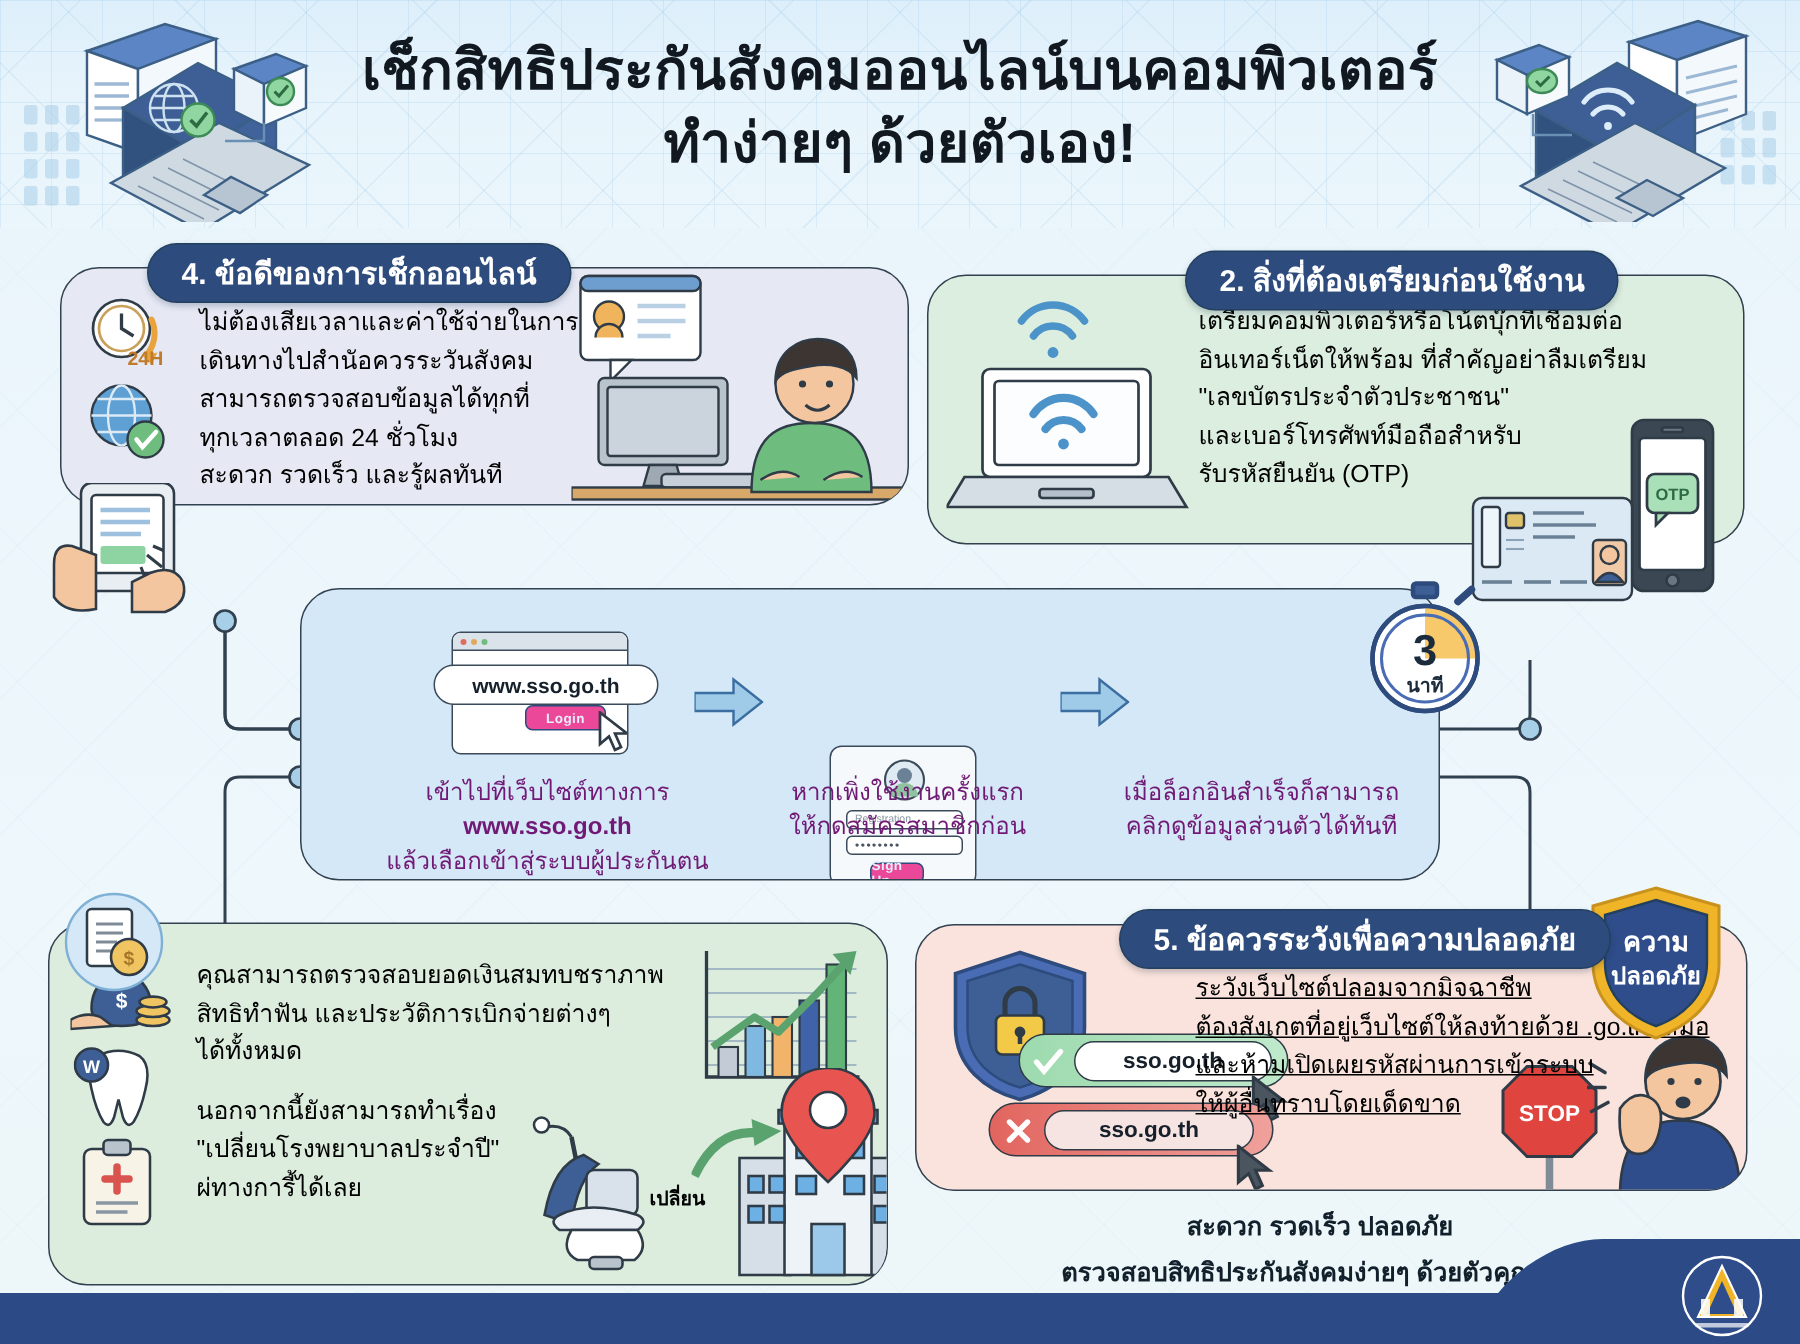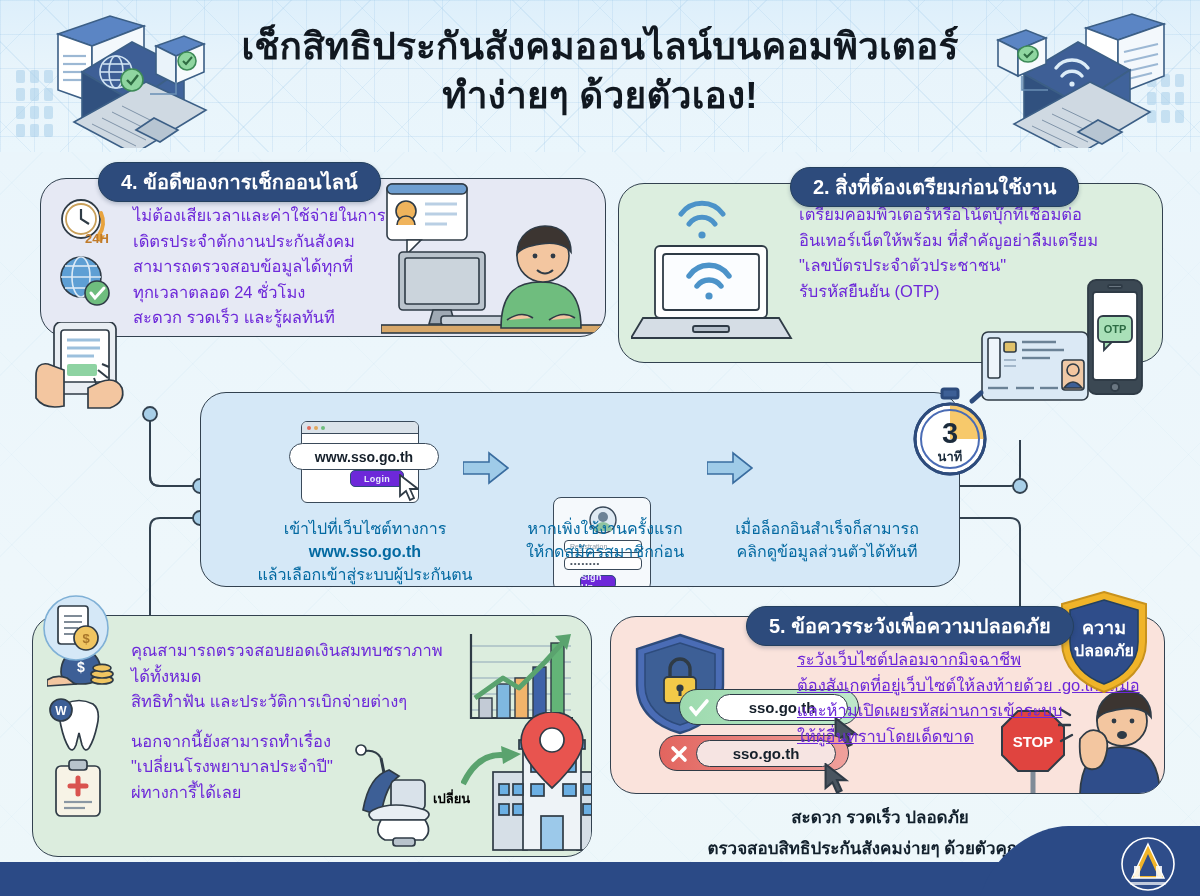--- a/index.html
+++ b/index.html
@@ -68,21 +68,21 @@
 
   .pill{
     position:absolute; height:40px; border-radius:22px;
     background:#2d4b7c; color:#fff; display:flex; align-items:center; justify-content:center;
     padding:0 22px; font-size:20px; font-weight:bold; white-space:nowrap;
     box-shadow:0 2px 4px rgba(20,40,70,.25);
     border:1.5px solid #24405f;
     z-index:6;
   }
 
-  .body-text{ position:absolute; font-size:16.5px; line-height:25.5px; color:#6d28d9; }
+  .body-text{ position:absolute; font-size:16.5px; line-height:25.5px; color:#000000; }
   .body-text p{ margin:0; }
   .body-text .gap{ height:14px; }
 
   
   #card1{ left:40px; top:26px; width:566px; height:159px; background:#e6e9f4; }
   
   #card2{ left:618px; top:31px; width:545px; height:180px; background:#dceedf; }
   
   #card3{ left:200px; top:240px; width:760px; height:195px; background:#d5e8f7; }
   
@@ -119,26 +119,26 @@
   .mockbar{ height:12px; background:#dbe3ea; border-bottom:1.4px solid #3a4a5a; display:flex; align-items:center; gap:3px; padding-left:5px;}
   .dotr{ width:4px; height:4px; border-radius:50%; background:#e06c5e;}
   .doty{ width:4px; height:4px; border-radius:50%; background:#e0a95e;}
   .dotg{ width:4px; height:4px; border-radius:50%; background:#6fbd7e;}
   .urlpill{
     position:absolute; left:-16px; top:24px; width:150px; height:27px; border-radius:16px;
     background:#fff; border:1.6px solid #3a4a5a; display:flex; align-items:center; justify-content:center;
     font-size:14px; font-weight:bold; color:#16202b;
   }
   .btnblue{
-    position:absolute; border-radius:5px; background:#6d28d9; border:1.5px solid #2d4b7c;
+    position:absolute; border-radius:5px; background:#ec4899; border:1.5px solid #2d4b7c;
     color:#e7eefb; font-size:9px; display:flex; align-items:center; justify-content:center; font-weight:bold;
     letter-spacing:.3px;
   }
   .step-cap{
-    position:absolute; text-align:center; font-size:16px; line-height:23px; color:#0369a1; font-weight:500;
+    position:absolute; text-align:center; font-size:16px; line-height:23px; color:#701a75; font-weight:500;
   }
   .arrow-right{
     position:absolute; width:46px; height:34px;
   }
 
   
   .icol{ position:absolute; }
   svg{ display:block; }
   .nowrap{ white-space:nowrap; }
 </style>
@@ -358,21 +358,21 @@
             <path d="M6 26 L46 26" stroke="#dceaf6"></path>
             <path d="M10 15 L42 15" stroke="#dceaf6"></path>
             <path d="M10 37 L42 37" stroke="#dceaf6"></path>
             <circle cx="42" cy="42" r="12" fill="#6fbd7e"></circle>
             <path d="M36 42 l4 5 l9 -10" stroke="#ffffff" stroke-width="3" stroke-linecap="round"></path>
           </g>
         </svg>
       </div>
       <div class="body-text" style="left:92px; top:24px; width:300px;">
         <p>ไม่ต้องเสียเวลาและค่าใช้จ่ายในการ</p>
-        <p>เดิตรประจำตักงานประกันสังคม</p>
+        <p>เดินทางไปสำนัอควรระวันสังคม</p>
         <p>สามารถตรวจสอบข้อมูลได้ทุกที่</p>
         <p>ทุกเวลาตลอด 24 ชั่วโมง</p>
         <p>สะดวก รวดเร็ว และรู้ผลทันที</p>
       </div>
     </div>
     <div class="pill" style="left:98px; top:10px;">4. ข้อดีของการเช็กออนไลน์</div>
 
     <svg style="position:absolute; left:28px; top:170px;" width="120" height="90" viewBox="0 0 120 90">
       <g stroke="#2f3b46" stroke-width="1.7" fill="none">
         <rect x="26" y="0" width="62" height="72" rx="7" fill="#e9eef3"></rect>
@@ -409,20 +409,21 @@
             </g>
             <path d="M12 122 L148 122 L160 142 L0 142 Z" fill="#d5dde5"></path>
             <rect x="62" y="130" width="36" height="6" rx="2" fill="#b4bfca"></rect>
           </g>
         </svg>
       </div>
       <div class="body-text" style="left:180px; top:18px; width:350px;">
         <p>เตรียมคอมพิวเตอร์หรือโน้ตบุ๊กที่เชื่อมต่อ</p>
         <p>อินเทอร์เน็ตให้พร้อม ที่สำคัญอย่าลืมเตรียม</p>
         <p>"เลขบัตรประจำตัวประชาชน"</p>
+        <p>และเบอร์โทรศัพท์มือถือสำหรับ</p>
         <p>รับรหัสยืนยัน (OTP)</p>
       </div>
     </div>
     <div class="pill" style="left:790px; top:15px;">2. สิ่งที่ต้องเตรียมก่อนใช้งาน</div>
 
     <svg style="position:absolute; left:1084px; top:126px;" width="64" height="120" viewBox="0 0 64 120">
       <g stroke="#2f3b46" stroke-width="1.8" fill="none">
         <rect x="4" y="2" width="54" height="114" rx="8" fill="#3b4853"></rect>
         <rect x="9" y="14" width="44" height="88" rx="3" fill="#ffffff"></rect>
         <rect x="24" y="7" width="14" height="3" rx="1.5" fill="#6a7681"></rect>
@@ -495,21 +496,21 @@
 
         <div class="step-cap" style="left:46px; top:124px; width:236px;">
           <div>เข้าไปที่เว็บไซต์ทางการ</div>
           <div style="font-weight:bold;">www.sso.go.th</div>
           <div>แล้วเลือกเข้าสู่ระบบผู้ประกันตน</div>
         </div>
         <div class="step-cap" style="left:300px; top:124px; width:208px;">
           <div>หากเพิ่งใช้งานครั้งแรก</div>
           <div>ให้กดสมัครสมาชิกก่อน</div>
         </div>
-        <div class="step-cap" style="left:516px; top:124px; width:220px;">
+        <div class="step-cap" style="left:530px; top:124px; width:220px;">
           <div>เมื่อล็อกอินสำเร็จก็สามารถ</div>
           <div>คลิกดูข้อมูลส่วนตัวได้ทันที</div>
         </div>
       </div>
     </div>
 
     <svg style="position:absolute; left:908px; top:235px;" width="86" height="92" viewBox="0 0 86 92">
       <g stroke="#2d4b7c" stroke-width="3" fill="none">
         <rect x="34" y="2" width="16" height="9" rx="2" fill="#3d5f96"></rect>
         <path d="M64 14 l9 -8" stroke-width="5" stroke-linecap="round"></path>
@@ -621,22 +622,22 @@
             </g>
             <rect x="52" y="104" width="22" height="34" fill="#9cc9ea"></rect>
             <path d="M63 0 C44 0 32 14 32 30 C32 48 63 76 63 76 C63 76 94 48 94 30 C94 14 82 0 63 0 Z" fill="#e8544f"></path>
             <circle cx="63" cy="28" r="12" fill="#ffffff"></circle>
           </g>
         </svg>
       </div>
 
       <div class="body-text" style="left:98px; top:22px; width:360px;">
         <p>คุณสามารถตรวจสอบยอดเงินสมทบชราภาพ</p>
+        <p>สิทธิทำฟัน และประวัติการเบิกจ่ายต่างๆ</p>
         <p>ได้ทั้งหมด</p>
-        <p>สิทธิทำฟัน และประวัติการเบิกจ่ายต่างๆ</p>
         <div class="gap"></div>
         <p>นอกจากนี้ยังสามารถทำเรื่อง</p>
         <p>"เปลี่ยนโรงพยาบาลประจำปี"</p>
         <p>ผ่ทางการี้ได้เลย</p>
       </div>
     </div>
 
     <svg style="position:absolute; left:42px; top:442px;" width="68" height="68" viewBox="0 0 68 68">
       <circle cx="34" cy="34" r="32" fill="#d5e8f7" stroke="#7fb0d6" stroke-width="1.6"></circle>
       <g stroke="#2f3b46" stroke-width="1.7" fill="none">

